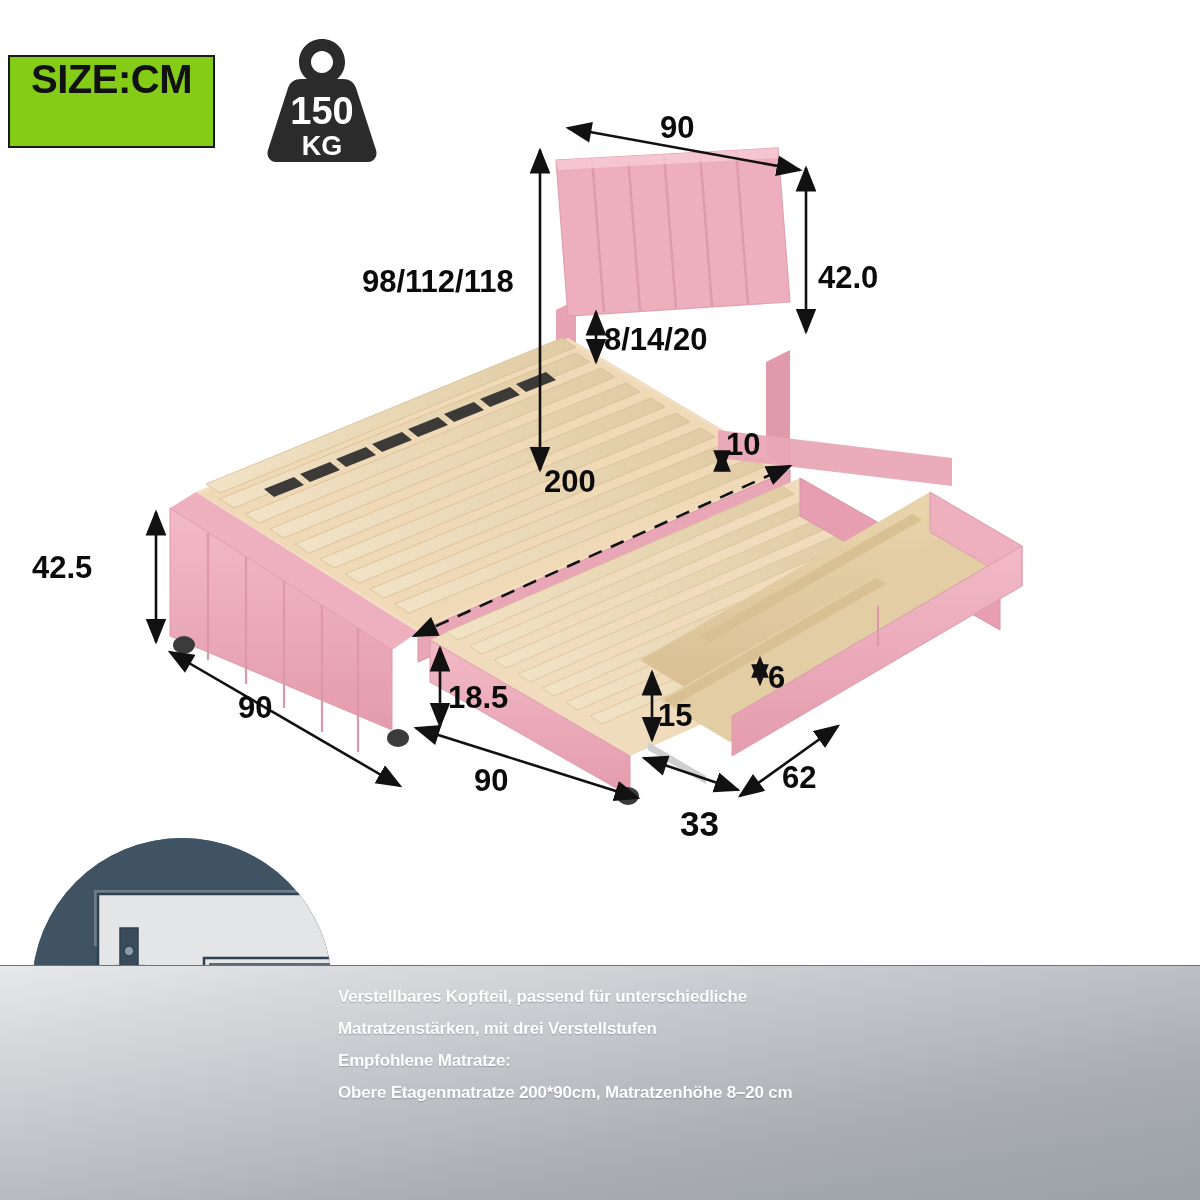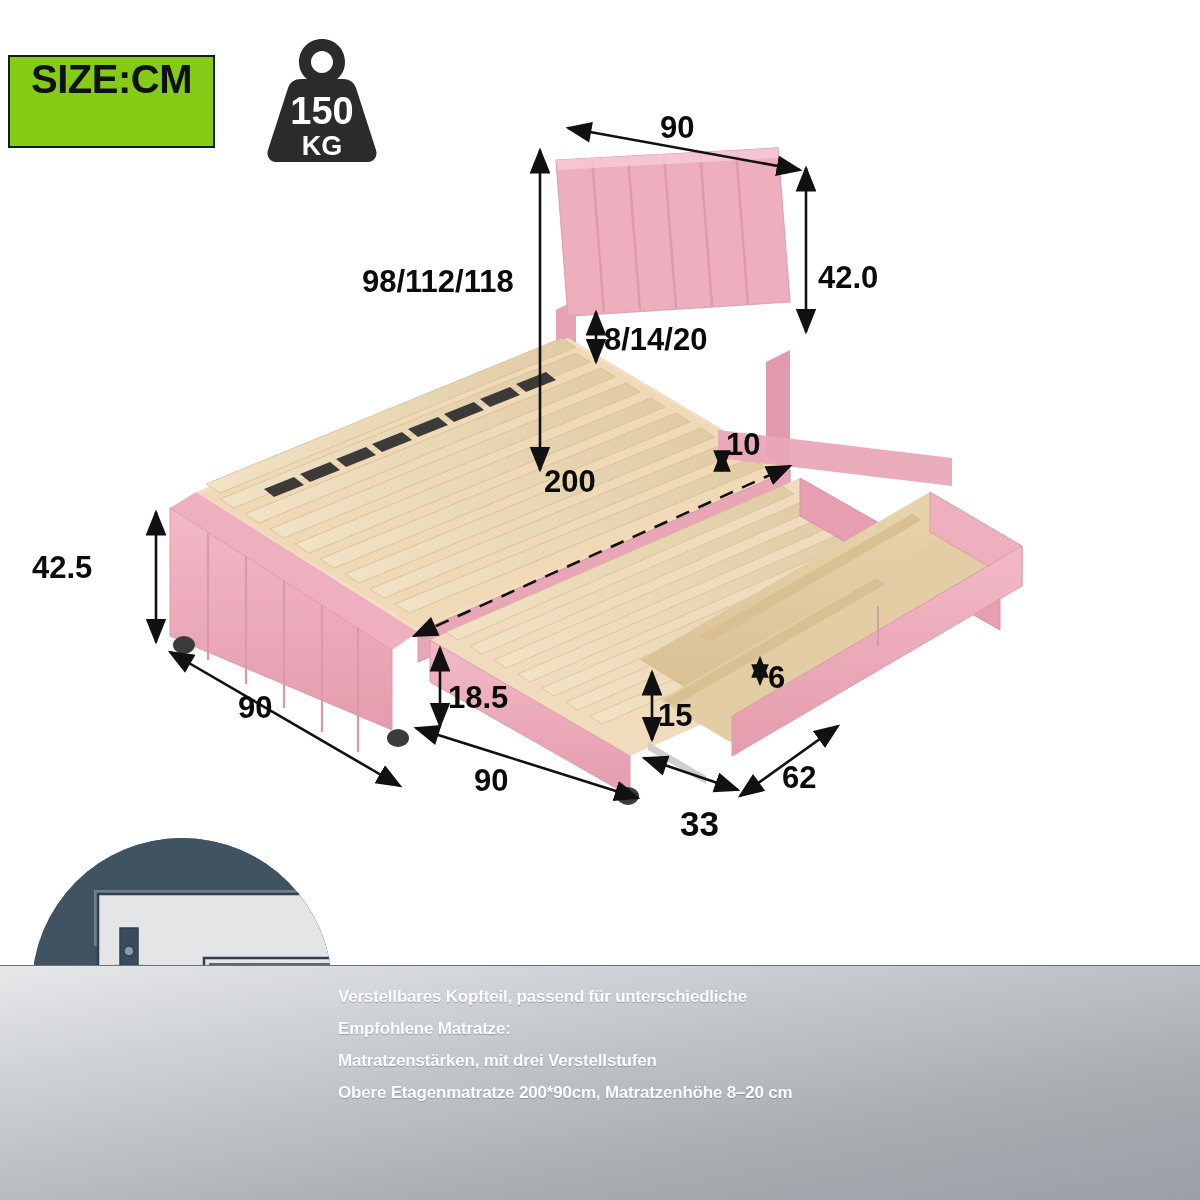--- a/index.html
+++ b/index.html
@@ -277,19 +277,19 @@
       <rect x="188" y="162" width="28" height="120" fill="#eceeef" stroke="#2f4050" stroke-width="2.2"></rect>
       <circle cx="202" cy="186" r="6" fill="#3f5363" stroke="#2f4050" stroke-width="1.6"></circle>
       <circle cx="202" cy="214" r="6" fill="#3f5363" stroke="#2f4050" stroke-width="1.6"></circle>
       <circle cx="202" cy="242" r="6" fill="#3f5363" stroke="#2f4050" stroke-width="1.6"></circle>
     </svg>
   </div>
 
   <div class="banner">
     <div class="banner-text" id="banner-lines">
         <div>Verstellbares Kopfteil, passend für unterschiedliche</div>
+        <div>Matratzenstärken, mit drei Verstellstufen</div>
         <div>Empfohlene Matratze:</div>
-        <div>Matratzenstärken, mit drei Verstellstufen</div>
         <div>Obere Etagenmatratze 200*90cm, Matratzenhöhe 8–20 cm</div>
       </div>
   </div>
 
 </div>
 
 </body></html>

